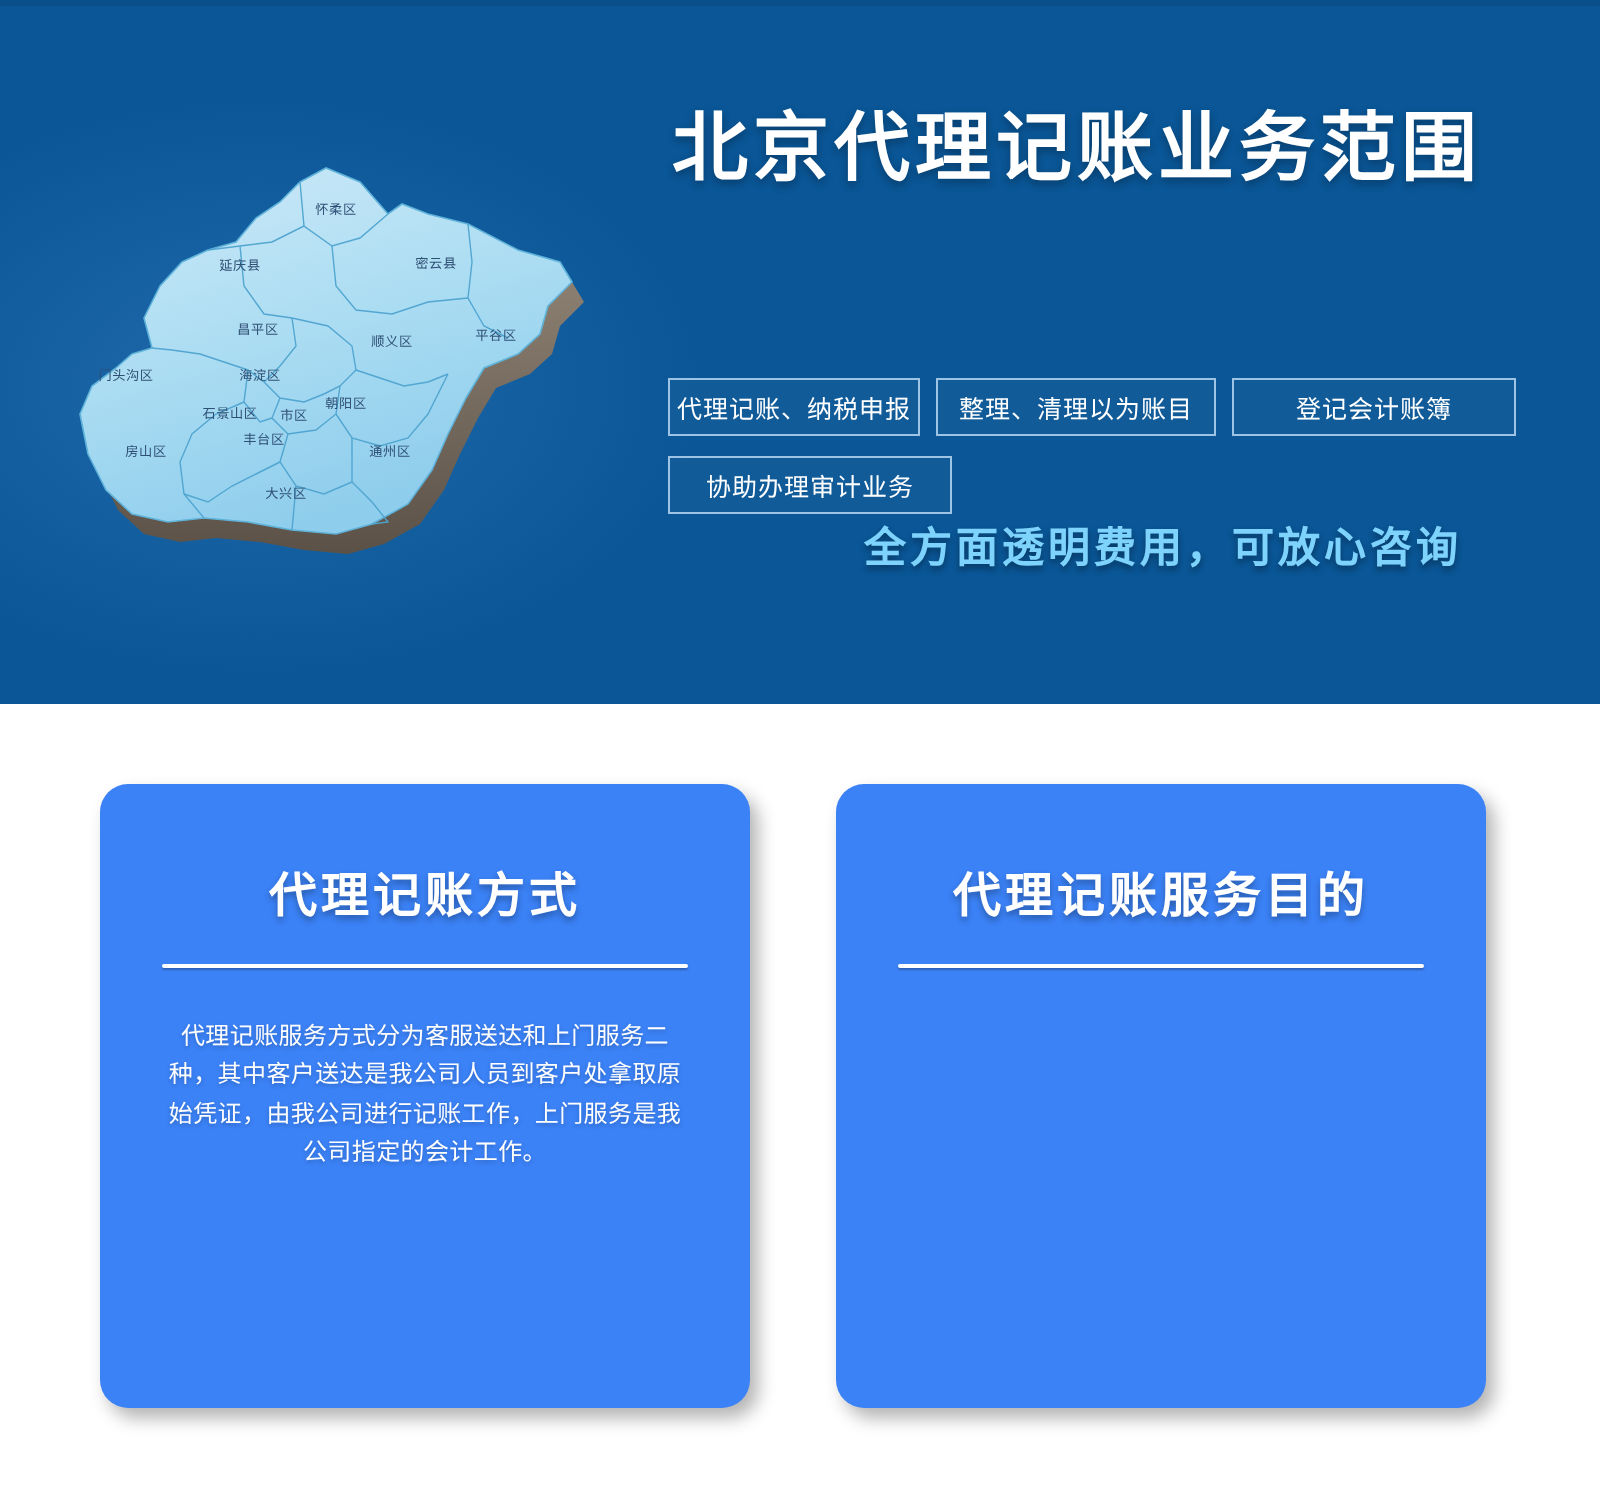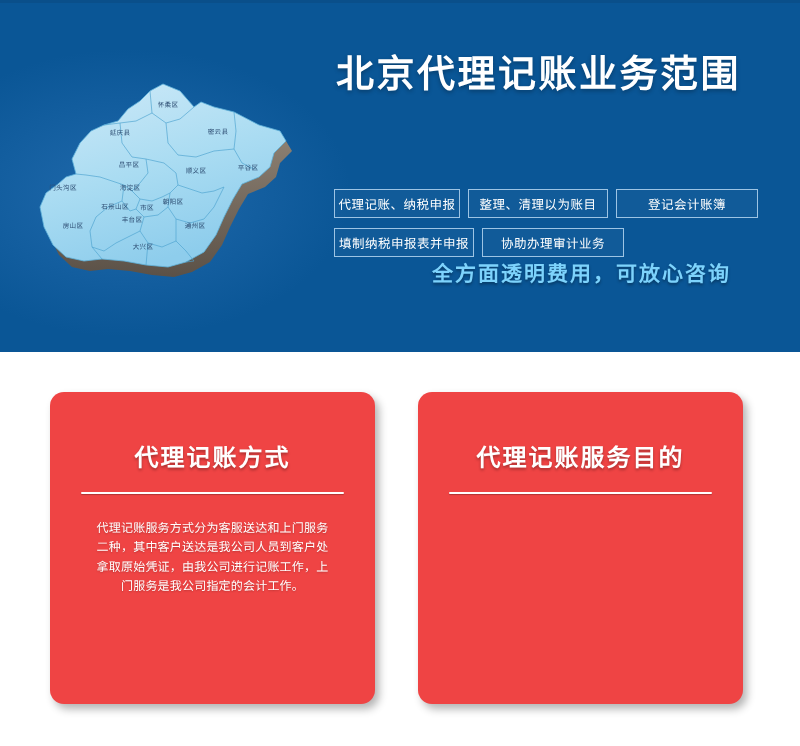--- a/index.html
+++ b/index.html
@@ -85,25 +85,25 @@
   }
 
   
   .cards{
     position:absolute;left:0;top:352px;width:800px;height:394px;
     background:#ffffff;
   }
   .card{
     position:absolute;top:40px;
     width:325px;height:312px;
-    background:#ef4444;
+    background:#3b82f6;
     border-radius:14px;
     box-shadow:4px 5px 9px rgba(0,0,0,0.30);
     box-sizing:border-box;
-    padding:16px;
+    padding:6px;
   }
   .card.left{left:50px;}
   .card.right{left:418px;}
 
   .card-title{
     margin-top:30px;
     text-align:center;
     font-size:24px;font-weight:bold;color:#ffffff;
     letter-spacing:2px;
     text-shadow:0 2px 3px rgba(0,0,0,0.30);
@@ -207,21 +207,20 @@
         </g>
       </svg>
     </div>
 
     <div class="headline">北京代理记账业务范围</div>
 
     <div class="tags">
       <div class="tag w1">代理记账、纳税申报</div>
       <div class="tag w2">整理、清理以为账目</div>
       <div class="tag w3">登记会计账簿</div>
-      <div class="tag w2">填制纳税申报表并申报</div>
       <div class="tag w3">协助办理审计业务</div>
     </div>
 
     <div class="tagline">全方面透明费用，可放心咨询</div>
   </div>
 
   <div class="cards">
 
     <div class="card left">
       <div class="card-title">代理记账方式</div>

